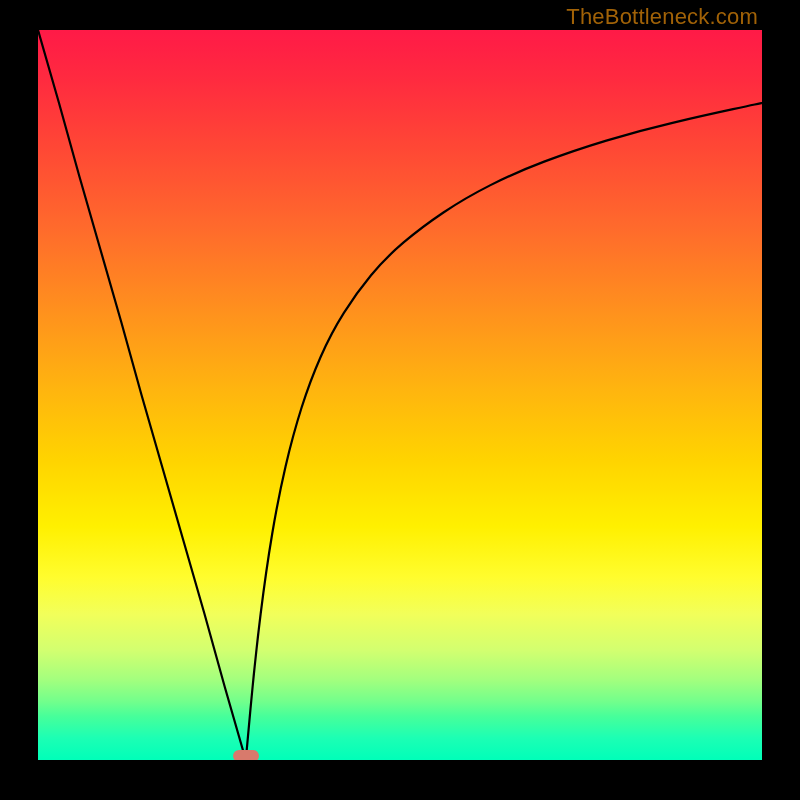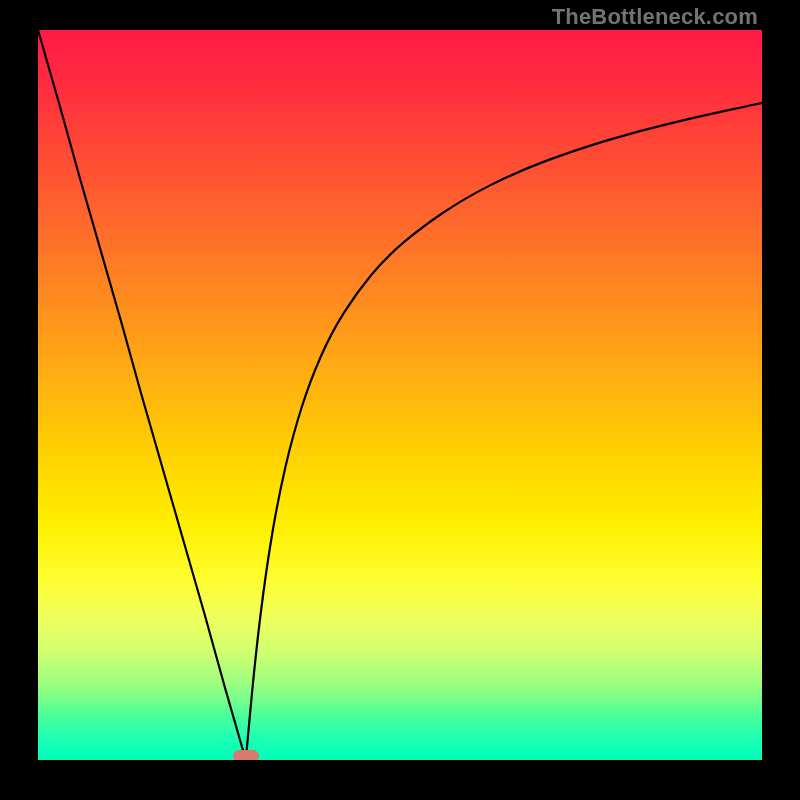--- a/index.html
+++ b/index.html
@@ -42,23 +42,23 @@
       #72ff8c 92%,
       #47ff9a 94%,
       #1cffb4 97%,
       #00ffb9 100%
     );
   }
   .watermark {
     position: absolute;
     top: 4px;
     right: 42px;
-    color: #737373;
+    color: #a16207;
     font-size: 22px;
-    font-weight: 700;
+    font-weight: 400;
     letter-spacing: 0.2px;
     user-select: none;
   }
   .marker {
     position: absolute;
     width: 26px;
     height: 12px;
     background: #d87a6c;
     border-radius: 6px;
     transform: translate(-50%, -50%);

